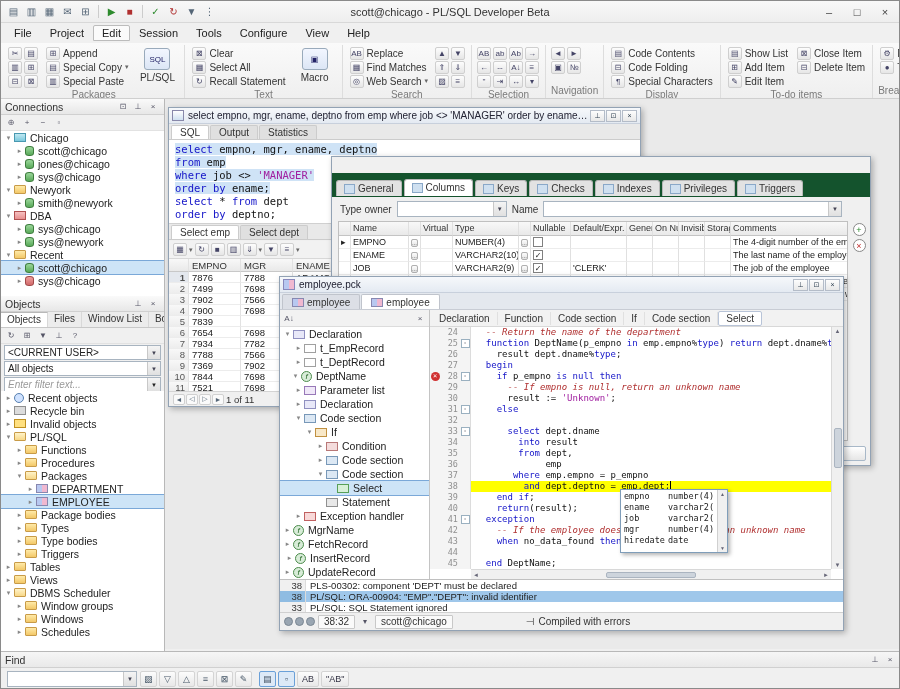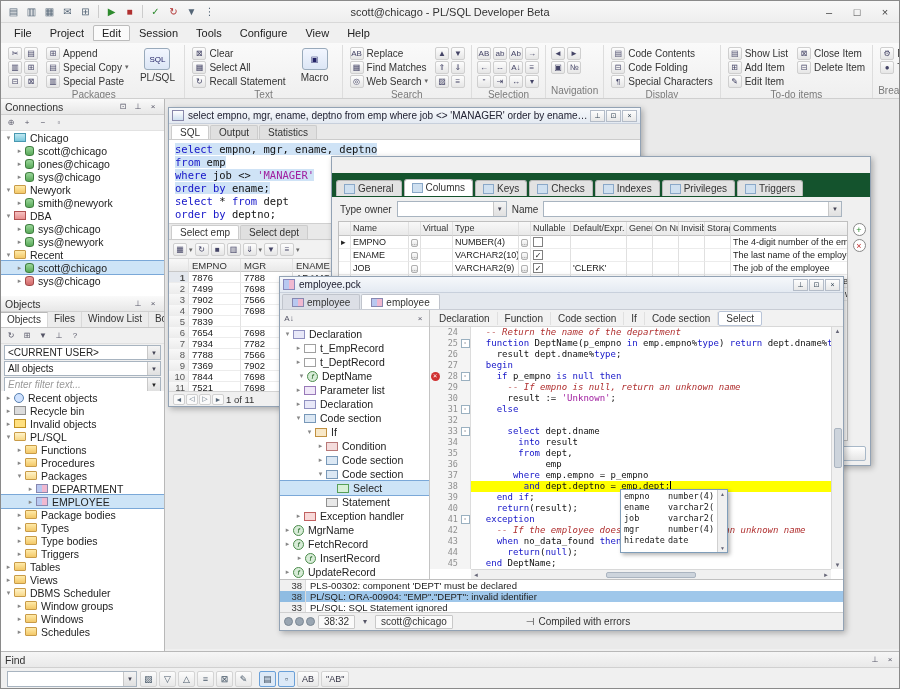--- a/index.html
+++ b/index.html
@@ -916,21 +916,21 @@
               <div class="trow" style="padding-left: 14px;">
                 <span class="chev">▸</span>
                 <span class="i i-record"></span>
                 <span class="tlab">t_EmpRecord</span>
               </div>
               <div class="trow" style="padding-left: 14px;">
                 <span class="chev">▸</span>
                 <span class="i i-record"></span>
                 <span class="tlab">t_DeptRecord</span>
               </div>
-              <div class="trow" style="padding-left: 17px;">
+              <div class="trow" style="padding-left: 11px;">
                 <span class="chev">▾</span>
                 <span class="i i-function"></span>
                 <span class="tlab">DeptName</span>
               </div>
               <div class="trow" style="padding-left: 14px;">
                 <span class="chev">▸</span>
                 <span class="i i-param"></span>
                 <span class="tlab">Parameter list</span>
               </div>
               <div class="trow" style="padding-left: 14px;">
@@ -981,21 +981,21 @@
               <div class="trow" style="padding-left: 3px;">
                 <span class="chev">▸</span>
                 <span class="i i-function"></span>
                 <span class="tlab">MgrName</span>
               </div>
               <div class="trow" style="padding-left: 3px;">
                 <span class="chev">▸</span>
                 <span class="i i-function"></span>
                 <span class="tlab">FetchRecord</span>
               </div>
-              <div class="trow" style="padding-left: 15px;">
+              <div class="trow" style="padding-left: 5px;">
                 <span class="chev">▸</span>
                 <span class="i i-function"></span>
                 <span class="tlab">InsertRecord</span>
               </div>
               <div class="trow" style="padding-left: 3px;">
                 <span class="chev">▸</span>
                 <span class="i i-function"></span>
                 <span class="tlab">UpdateRecord</span>
               </div>
             </div>
@@ -1139,21 +1139,20 @@
                 <div class="eline">
                   <span class="emark"></span>
                   <span class="lnum">43</span>
                   <span class="foldc"></span>
                   <span class="ecode"><span class="tok-p">    </span><span class="tok-k">when</span><span class="tok-p"> no_data_found </span><span class="tok-k">then</span></span>
                 </div>
                 <div class="eline">
                   <span class="emark"></span>
                   <span class="lnum">44</span>
                   <span class="foldc"></span>
-                  <span class="ecode"><span class="tok-p">      </span><span class="tok-k">return</span><span class="tok-p">(</span><span class="tok-k">null</span><span class="tok-p">);</span></span>
                 </div>
                 <div class="eline">
                   <span class="emark"></span>
                   <span class="lnum">45</span>
                   <span class="foldc"></span>
                   <span class="ecode"><span class="tok-p">  </span><span class="tok-k">end</span><span class="tok-p"> DeptName;</span></span>
                 </div>
               </div>
             <div class="vscroll">
                 <span>▲</span>

